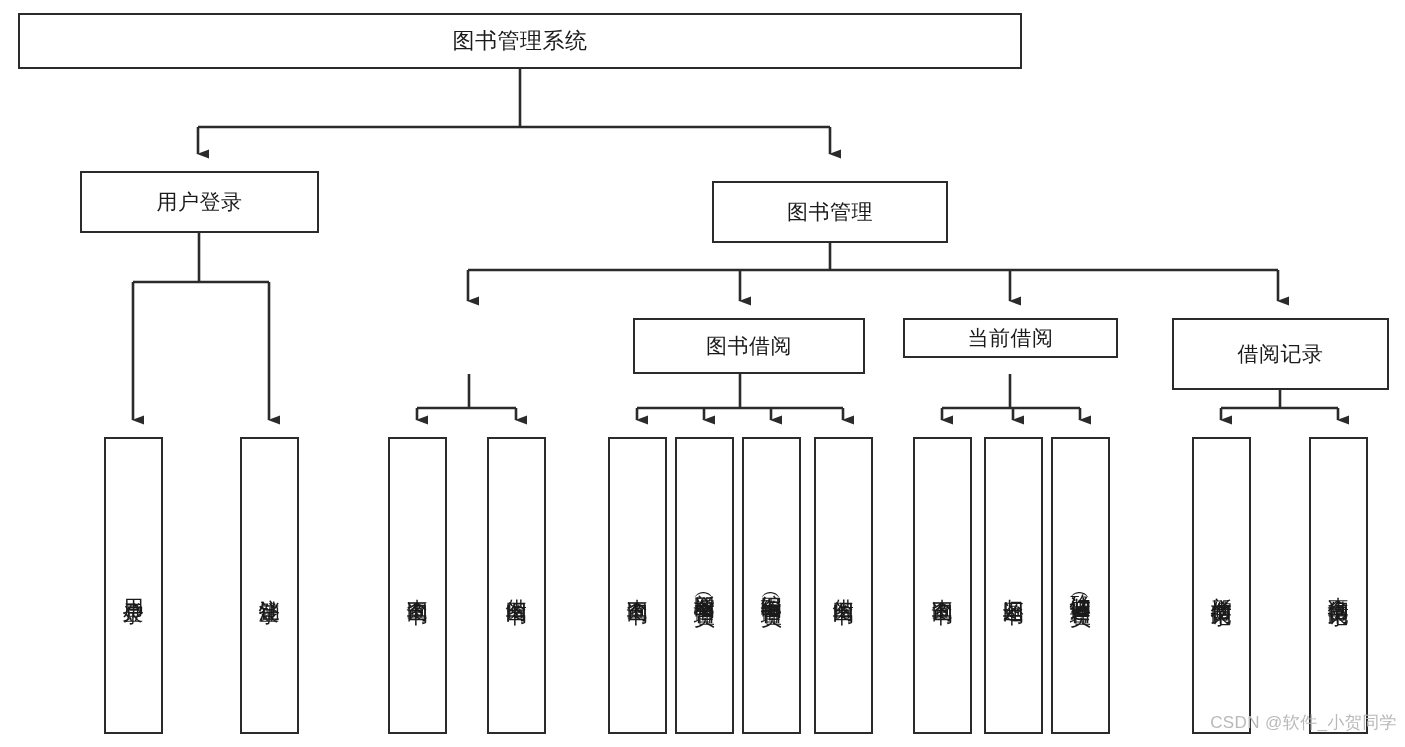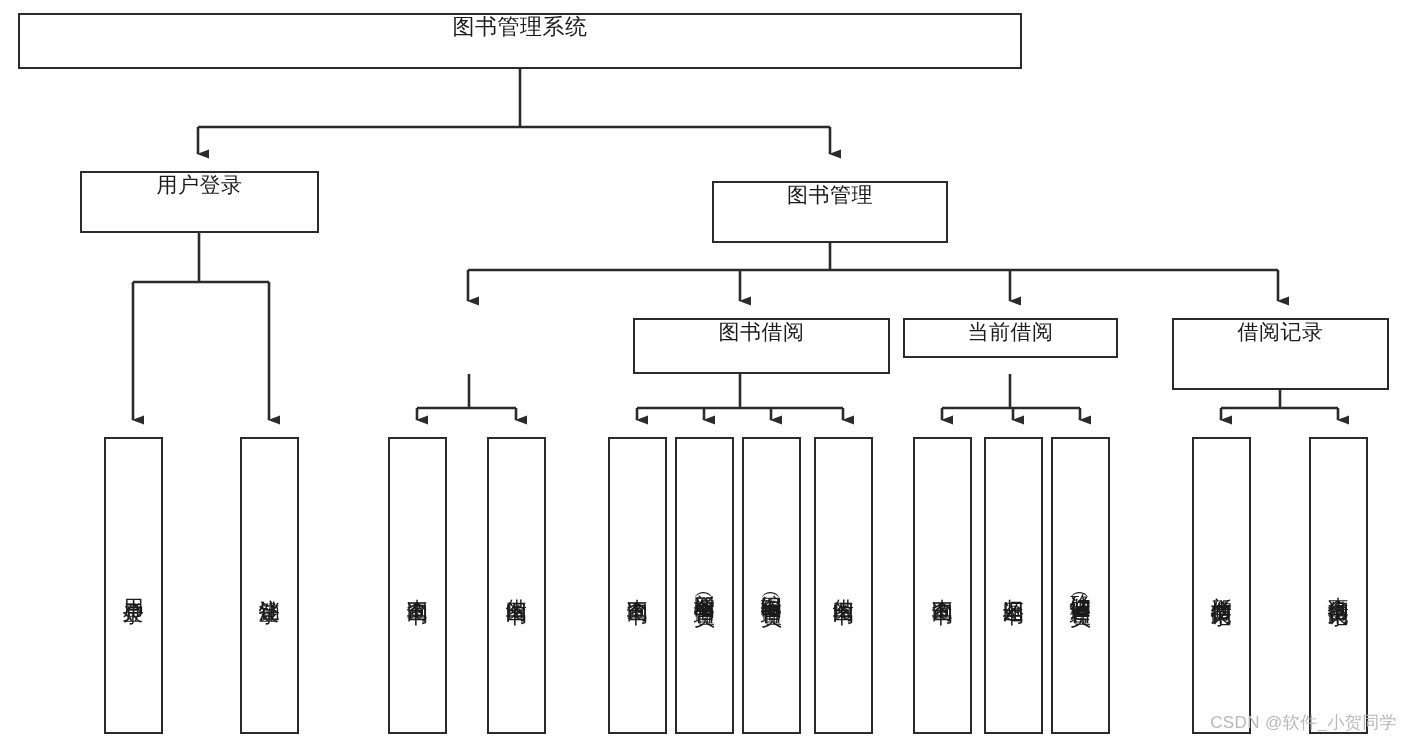--- a/index.html
+++ b/index.html
@@ -25,20 +25,21 @@
     width: 1405px;
     height: 747px;
     pointer-events: none;
   }
   .node {
     position: absolute;
     box-sizing: border-box;
     background: #ffffff;
     border: 2.5px solid #2b2b2b;
     display: flex;
+    align-items: center;
     justify-content: center;
     color: #1a1a1a;
   }
   .node-h .node-label {
     font-size: 21px;
     line-height: 1.1;
     letter-spacing: 0.5px;
     white-space: nowrap;
   }
   .node-v {
@@ -124,21 +125,21 @@
     <span class="node-label">图书管理系统</span>
   </div>
 
   <div class="node node-h" style="left:80px; top:171px; width:239px; height:62px;">
     <span class="node-label">用户登录</span>
   </div>
   <div class="node node-h" style="left:712px; top:181px; width:236px; height:62px;">
     <span class="node-label">图书管理</span>
   </div>
 
-  <div class="node node-h" style="left:633px; top:318px; width:257px; height:56px;">
+  <div class="node node-h" style="left:633px; top:318px; width:232px; height:56px;">
     <span class="node-label">图书借阅</span>
   </div>
   <div class="node node-h" style="left:903px; top:318px; width:215px; height:40px;">
     <span class="node-label">当前借阅</span>
   </div>
   <div class="node node-h" style="left:1172px; top:318px; width:217px; height:72px;">
     <span class="node-label">借阅记录</span>
   </div>
 
   <div class="node node-v" style="left:104px; top:437px; width:59px; height:297px;">

